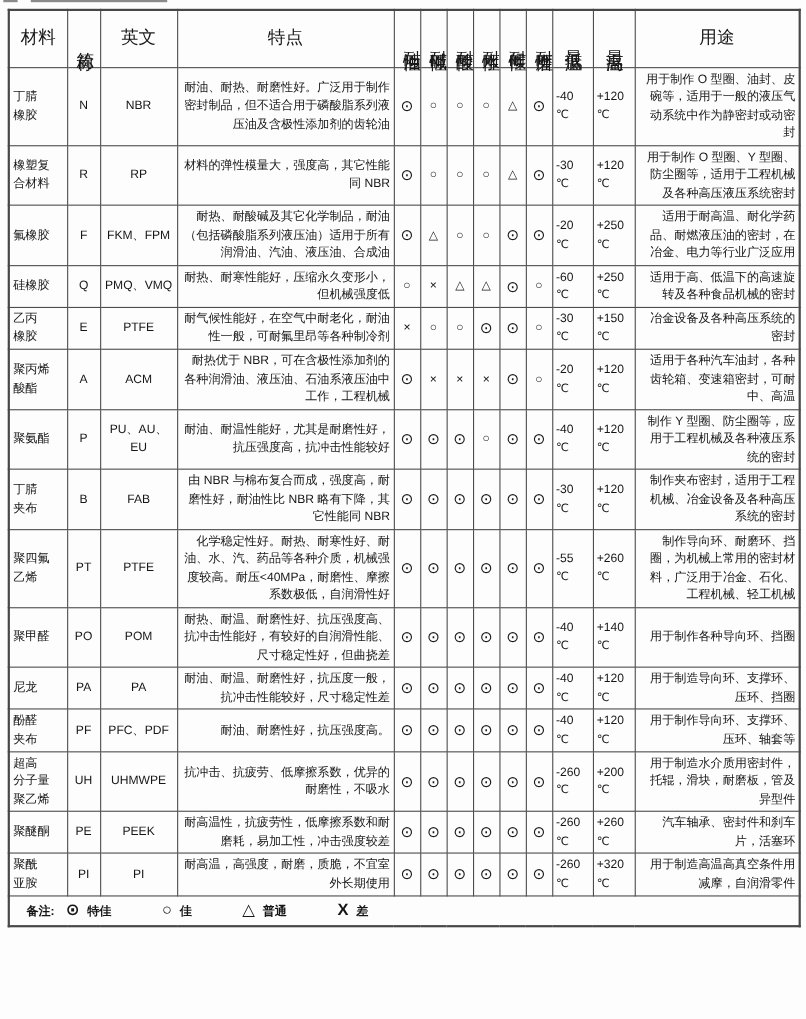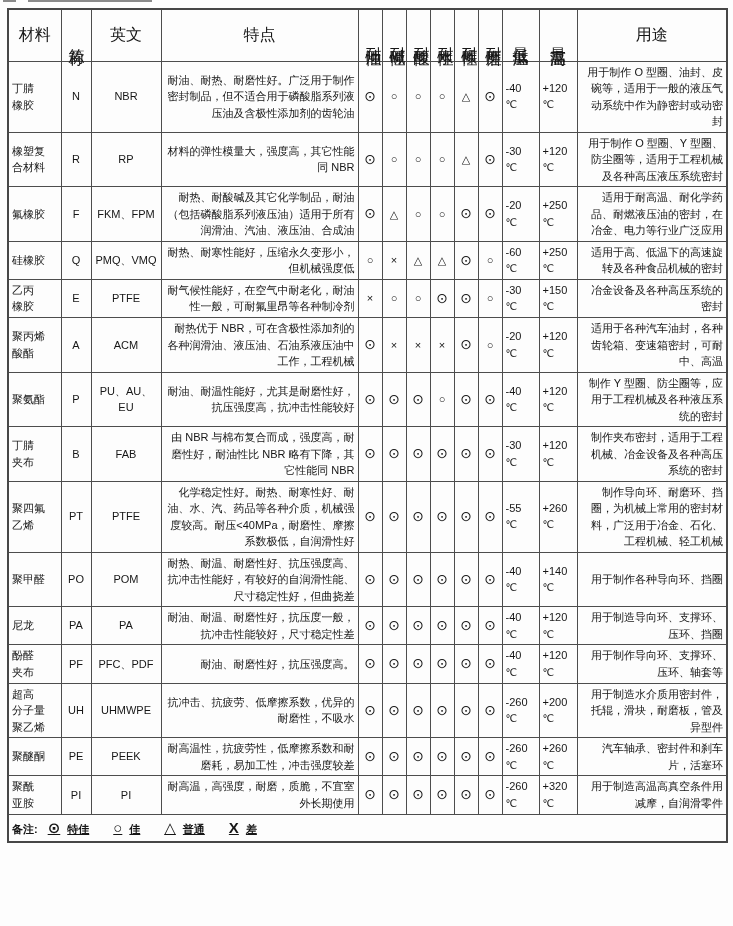--- a/index.html
+++ b/index.html
@@ -42,22 +42,22 @@
   .c-abbr    { text-align:center; }
   .c-eng     { text-align:center; padding:2px 1px; }
   .c-feat    { text-align:right; padding:2px 5px; }
   .c-sym     { text-align:center; font-size:13px; padding:0; }
   .c-sym .best { font-size:14px; }
   .c-temp    { text-align:left; font-size:11.5px; padding:0; }
   .c-temp .t-unit { font-size:10.5px; margin-top:1px; }
   .c-use     { text-align:right; padding:2px 5px; }
 
   .legend-cell { padding:4px 8px 5px 8px; font-size:14.5px; font-weight:bold; }
-  .legend-label { margin-right:10px; }
-  .legend-item  { margin-right:24px; white-space:nowrap;text-decoration:underline; }
+  .legend-label { margin-right:10px;margin-left:12px; }
+  .legend-item  { margin-right:46px; white-space:nowrap; }
   .legend-item .sym { margin-right:7px; font-size:15px; }
 </style>
 </head>
 <body>
 
 <div class="page">
 
   <div class="crop-frag frag-a"></div>
   <div class="crop-frag frag-b"></div>
 

